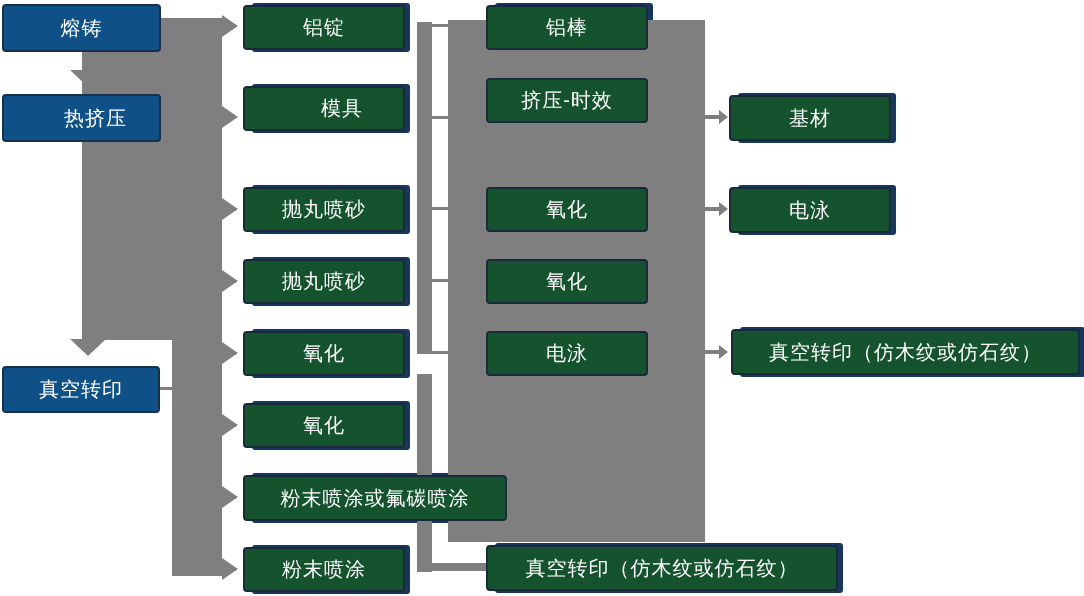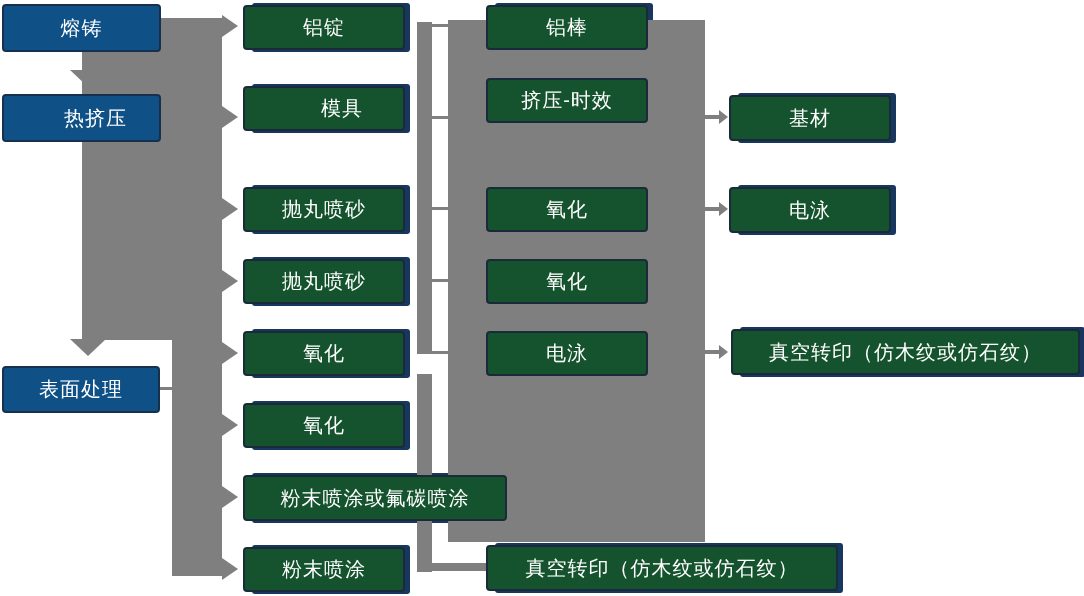--- a/index.html
+++ b/index.html
@@ -105,21 +105,21 @@
   <div class="mline" id="ml2"></div>
   <div class="mhead" id="mh2"></div>
   <div class="mline" id="ml3"></div>
   <div class="mhead" id="mh3"></div>
 
   <div class="arr-d" id="ad1"></div>
   <div class="arr-d" id="ad2"></div>
 
   <div class="node dark" id="n1">熔铸</div>
   <div class="node dark" id="n2">热挤压</div>
-  <div class="node dark" id="n3">表面处理</div>
+  <div class="node dark" id="n3">真空转印</div>
 
   <div class="node light" id="n4">铝锭</div>
   <div class="node light" id="n5">模具</div>
   <div class="node light" id="n6">抛丸喷砂</div>
   <div class="node light" id="n7">抛丸喷砂</div>
   <div class="node light" id="n8">氧化</div>
   <div class="node light" id="n9">氧化</div>
   <div class="node light" id="n10">粉末喷涂或氟碳喷涂</div>
   <div class="node light" id="n11">粉末喷涂</div>
 

